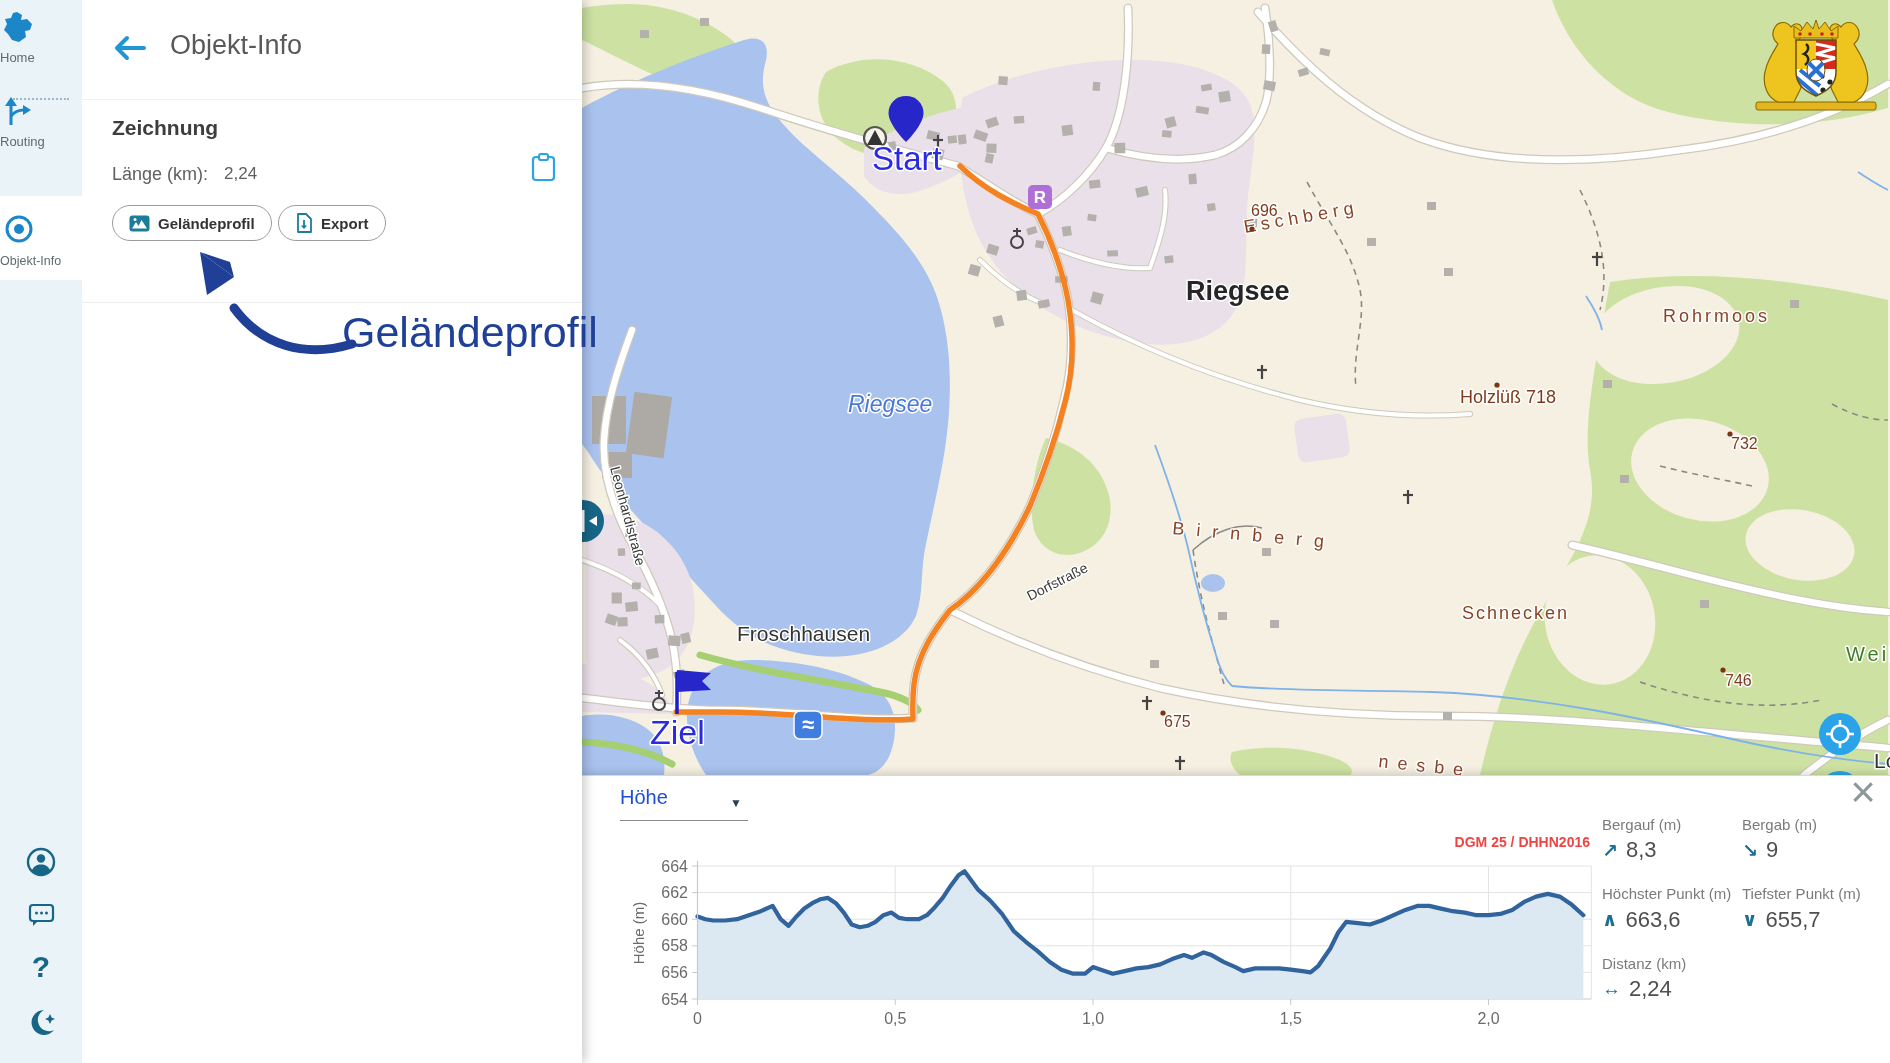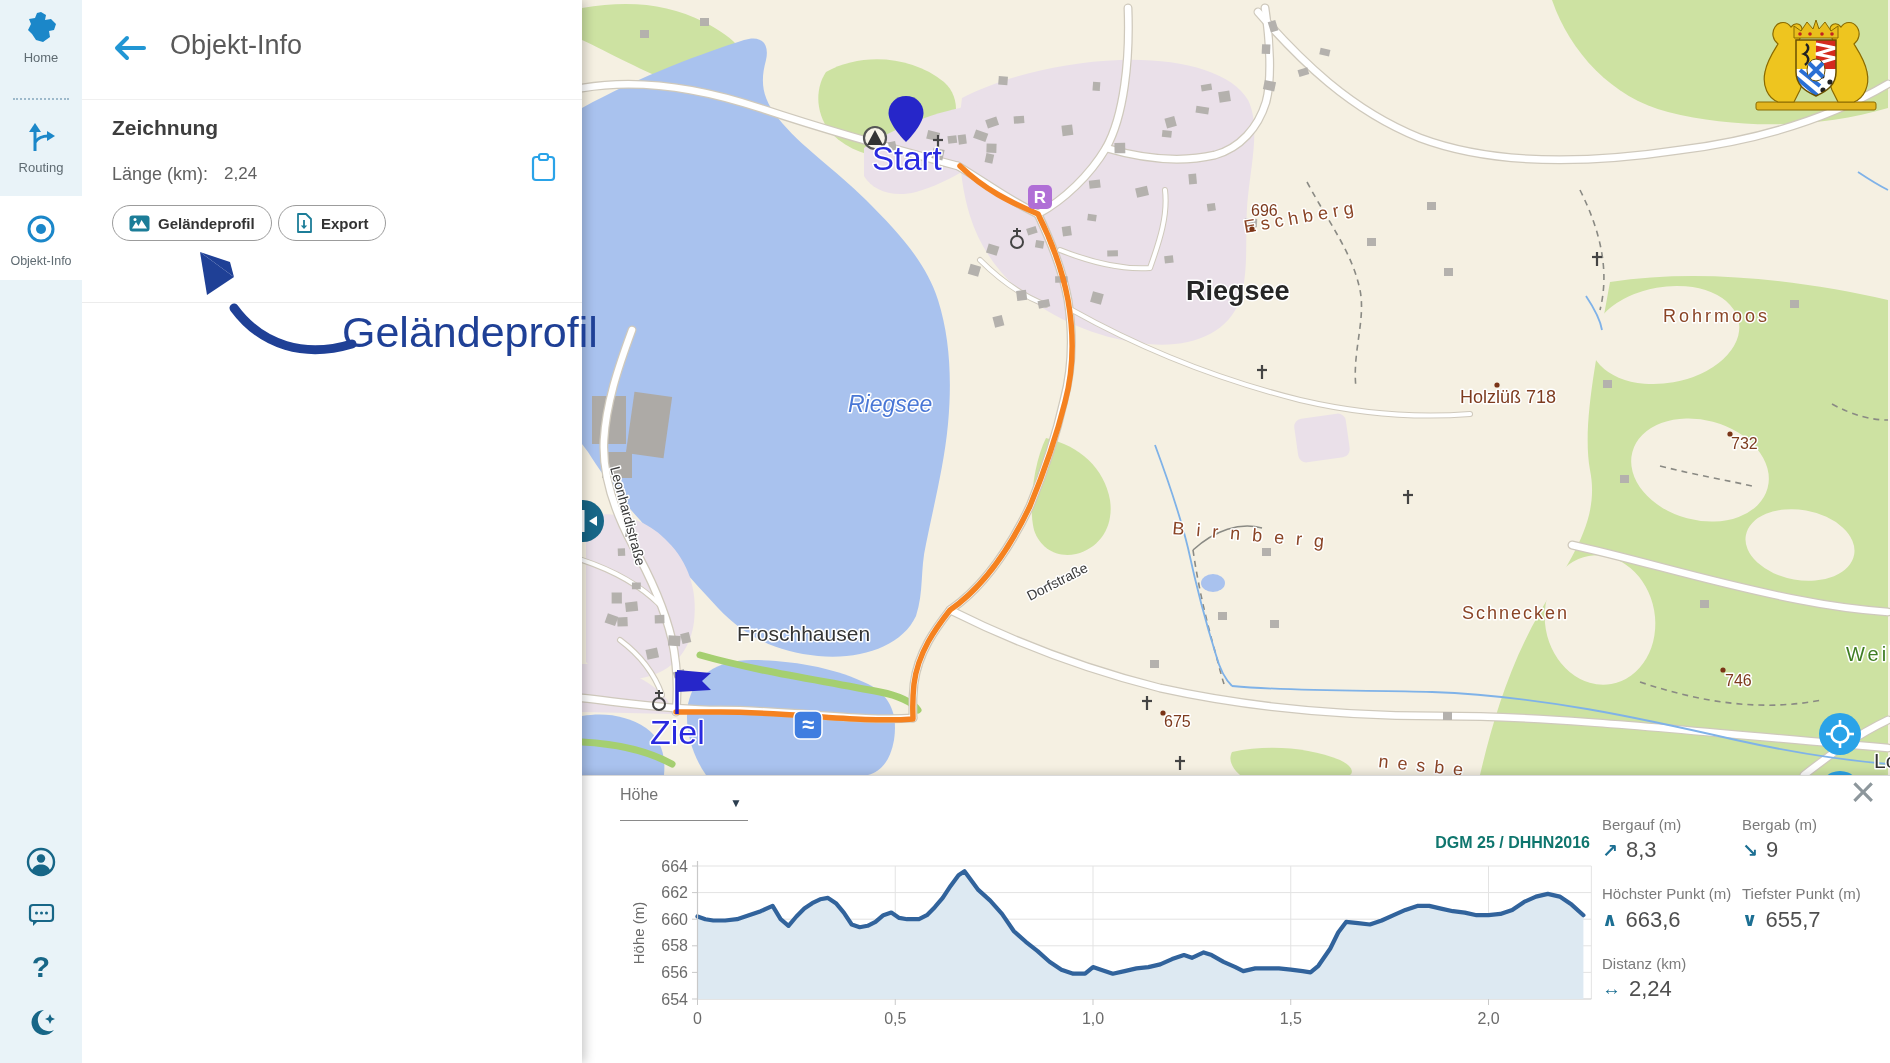--- a/index.html
+++ b/index.html
@@ -1,19 +1,19 @@
 <!DOCTYPE html>
 <html><head>
 <meta charset="utf-8">
 <style>
   html,body{margin:0;padding:0;width:1890px;height:1063px;overflow:hidden;
     font-family:"Liberation Sans","DejaVu Sans",sans-serif;background:#fff;}
   
   #rail{position:absolute;left:0;top:0;width:82px;height:1063px;background:#e9f3f8;z-index:40;}
-  .rail-item{position:absolute;left:0;width:82px;text-align:center;cursor:pointer;}
+  .rail-item{position:absolute;left:0;width:82px;text-align:left;cursor:pointer;}
   .rail-item .lbl{display:block;font-size:13px;color:#5f6b72;margin-top:2px;}
   .rail-item.active{background:#ffffff;padding:14px 0 12px 0;}
   .rail-div{position:absolute;left:13px;top:98px;width:56px;border-top:2px dotted #9db9cb;}
   .rail-bottom{position:absolute;left:0;width:82px;text-align:center;cursor:pointer;}
   
   #panel{position:absolute;left:82px;top:0;width:500px;height:1063px;background:#fff;z-index:30;
     box-shadow:3px 0 10px rgba(0,0,0,.22);}
   #panel .hdr-div{position:absolute;left:0;top:99px;width:500px;border-top:1px solid #f0f0f0;}
   #back-btn{position:absolute;left:28px;top:33px;width:40px;height:34px;cursor:pointer;}
   #panel-title{position:absolute;left:88px;top:30px;font-size:27px;color:#595959;}
@@ -38,24 +38,24 @@
   text.peak{font-size:16px;fill:#7d3b1e;}
   text.peak2{font-size:18px;fill:#7d3b1e;}
   text.greenlbl{font-size:20px;fill:#3f7d23;}
   text.street{font-size:14px;fill:#3a3a3a;}
   .halo{paint-order:stroke;stroke:#ffffff;stroke-width:3px;stroke-linejoin:round;}
   
   #bottom{position:absolute;left:582px;top:775px;width:1308px;height:288px;background:#fff;z-index:20;
     border-top:1px solid #d9d9d9;box-shadow:0 -2px 8px rgba(0,0,0,.15);}
   #hoehe-select{position:absolute;left:38px;top:10px;width:128px;height:34px;border-bottom:1px solid #8a8a8a;
     cursor:pointer;}
-  #hoehe-select .val{font-size:16px;color:#737373;margin-top:27px;}
+  #hoehe-select .val{font-size:20px;color:#1d4ed8;margin-top:27px;}
   #hoehe-select .tri{position:absolute;right:6px;top:10px;font-size:12px;color:#2c3e50;}
   #chart-close{position:absolute;right:14px;top:-6px;font-size:44px;font-weight:100;color:#8d979c;cursor:pointer;line-height:1;}
-  #dgm{position:absolute;left:608px;top:58px;width:400px;text-align:right;font-size:16px;font-weight:bold;color:#0f766e;}
+  #dgm{position:absolute;left:608px;top:58px;width:400px;text-align:right;font-size:14px;font-weight:bold;color:#ef4444;}
   #chart-svg{position:absolute;left:0;top:0;}
   #stats{position:absolute;left:1020px;top:40px;width:286px;display:grid;
     grid-template-columns:132px 128px;column-gap:8px;row-gap:22px;}
   .stat .sl{font-size:15px;color:#7b7b7b;line-height:1.15;}
   .stat .sv{margin-top:4px;font-size:22px;color:#4f4f4f;display:flex;align-items:center;gap:8px;}
   .stat .si{font-size:19px;font-weight:bold;color:#1c6f93;}
 </style>
 </head>
 <body>
 
@@ -362,21 +362,21 @@
 </div>
 
 <nav id="rail">
   <div class="rail-item" style="top:10px">
     <svg width="34" height="34" viewBox="0 0 34 34">
       <path d="M17,2 L22,5 L21,10 L27,9 L32,14 L30,20 L25,21 L26,27 L19,32 L12,30 L8,24 L4,20 L7,14 L5,9 L11,8 L13,3 Z" fill="#1b87c9"></path>
     </svg>
     <span class="lbl">Home</span>
   </div>
   <div class="rail-div"></div>
-  <div class="rail-item" style="top:120px">
+  <div class="rail-item" style="top:94px">
     <svg width="34" height="34" viewBox="0 0 34 34">
       <path d="M11,31 L11,12" stroke="#1b87c9" stroke-width="3" fill="none"></path>
       <polygon points="11,3 5,12 17,12" fill="#1b87c9"></polygon>
       <path d="M11,22 C15,17 20,16 24,16" stroke="#1b87c9" stroke-width="3" fill="none"></path>
       <polygon points="31,16 23,11 23,21" fill="#1b87c9"></polygon>
     </svg>
     <span class="lbl">Routing</span>
   </div>
   <div class="rail-item active" style="top:196px">
     <svg width="38" height="38" viewBox="0 0 38 38">

